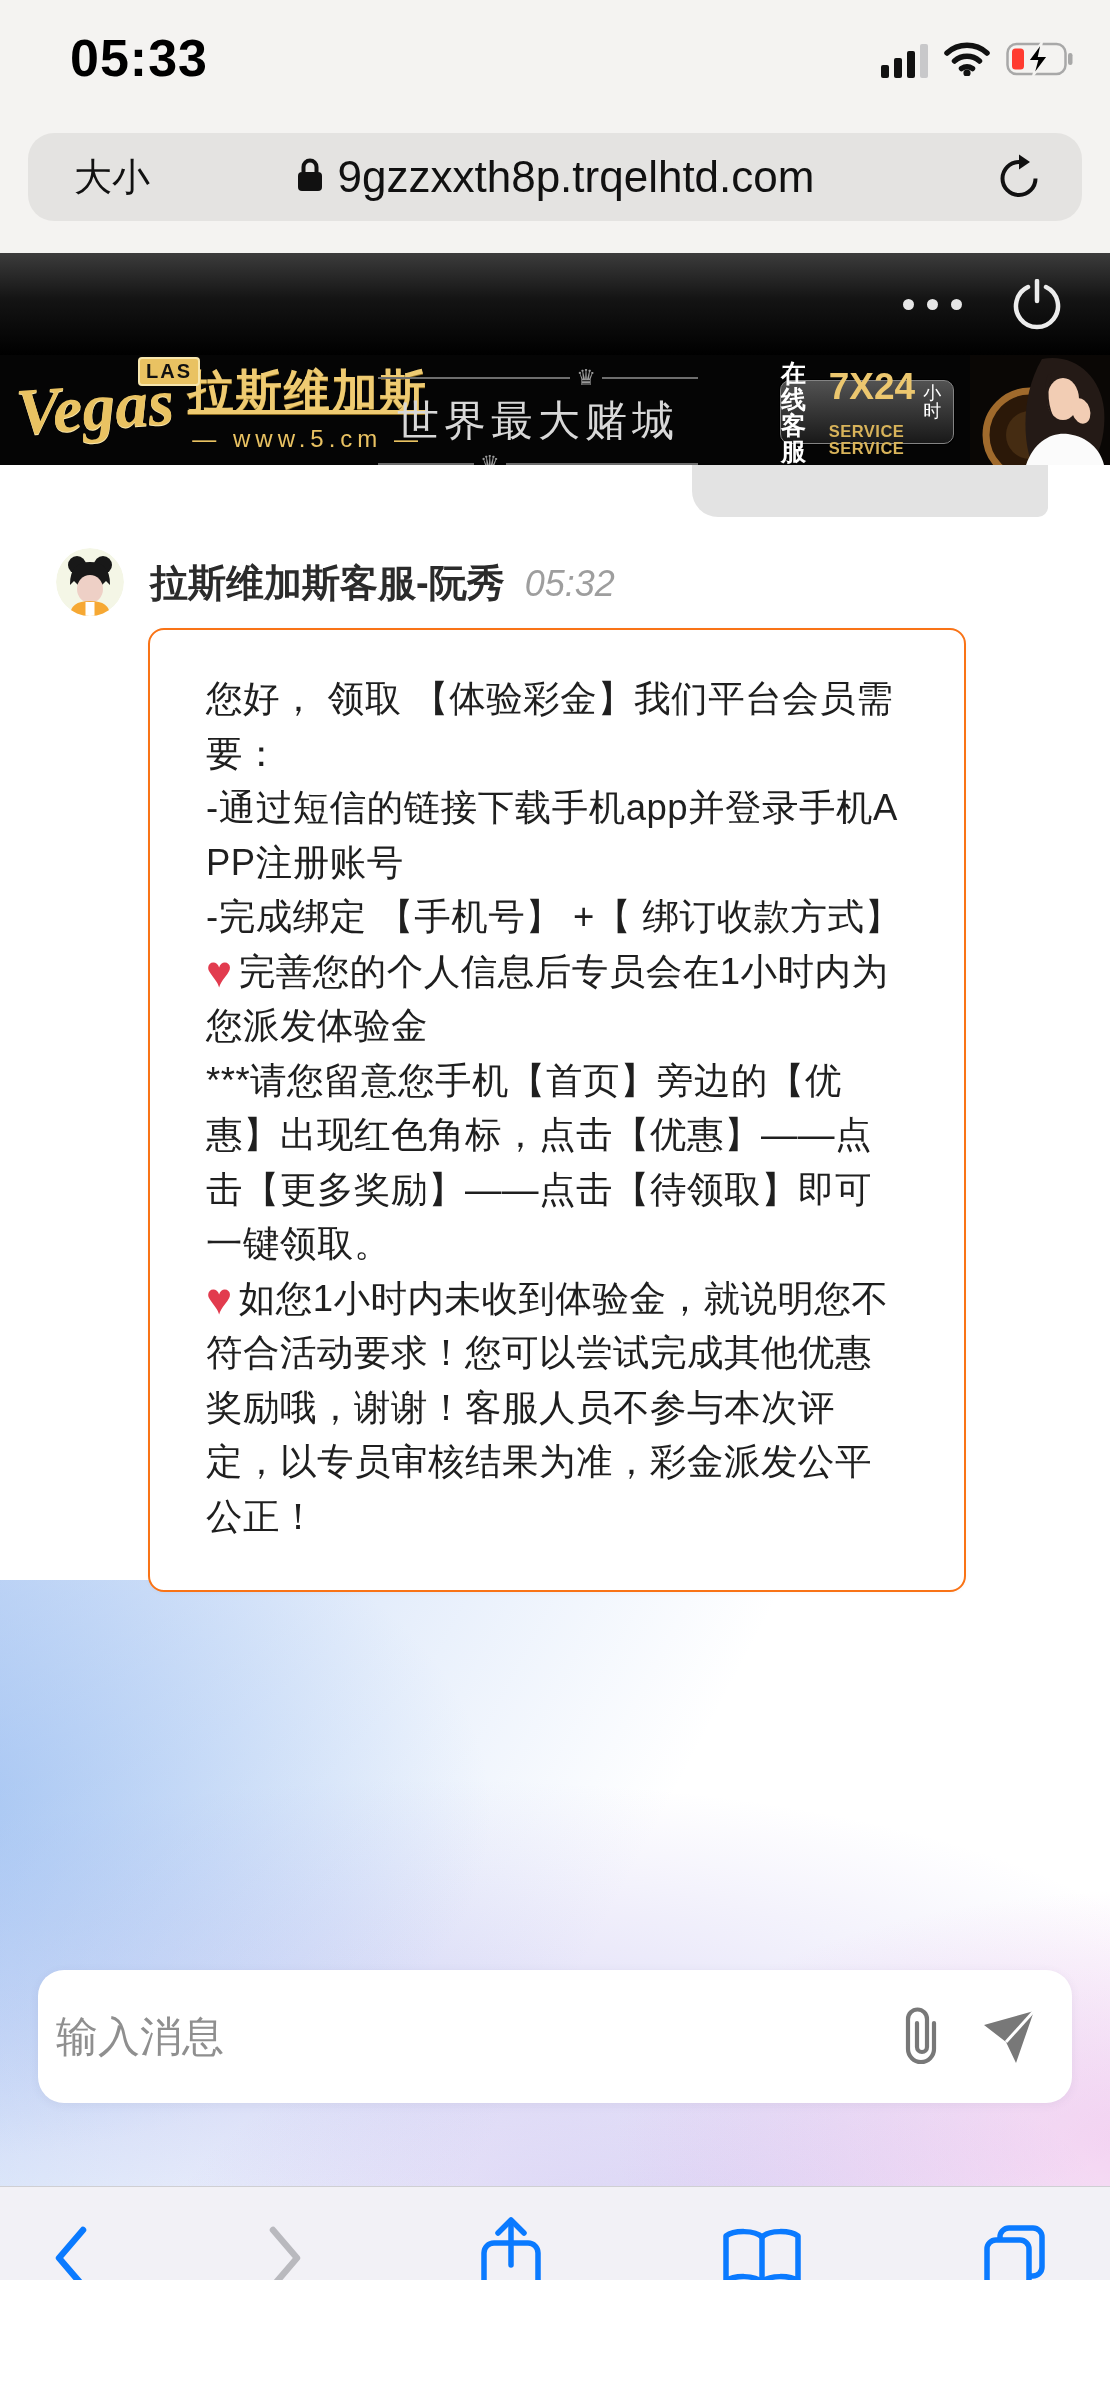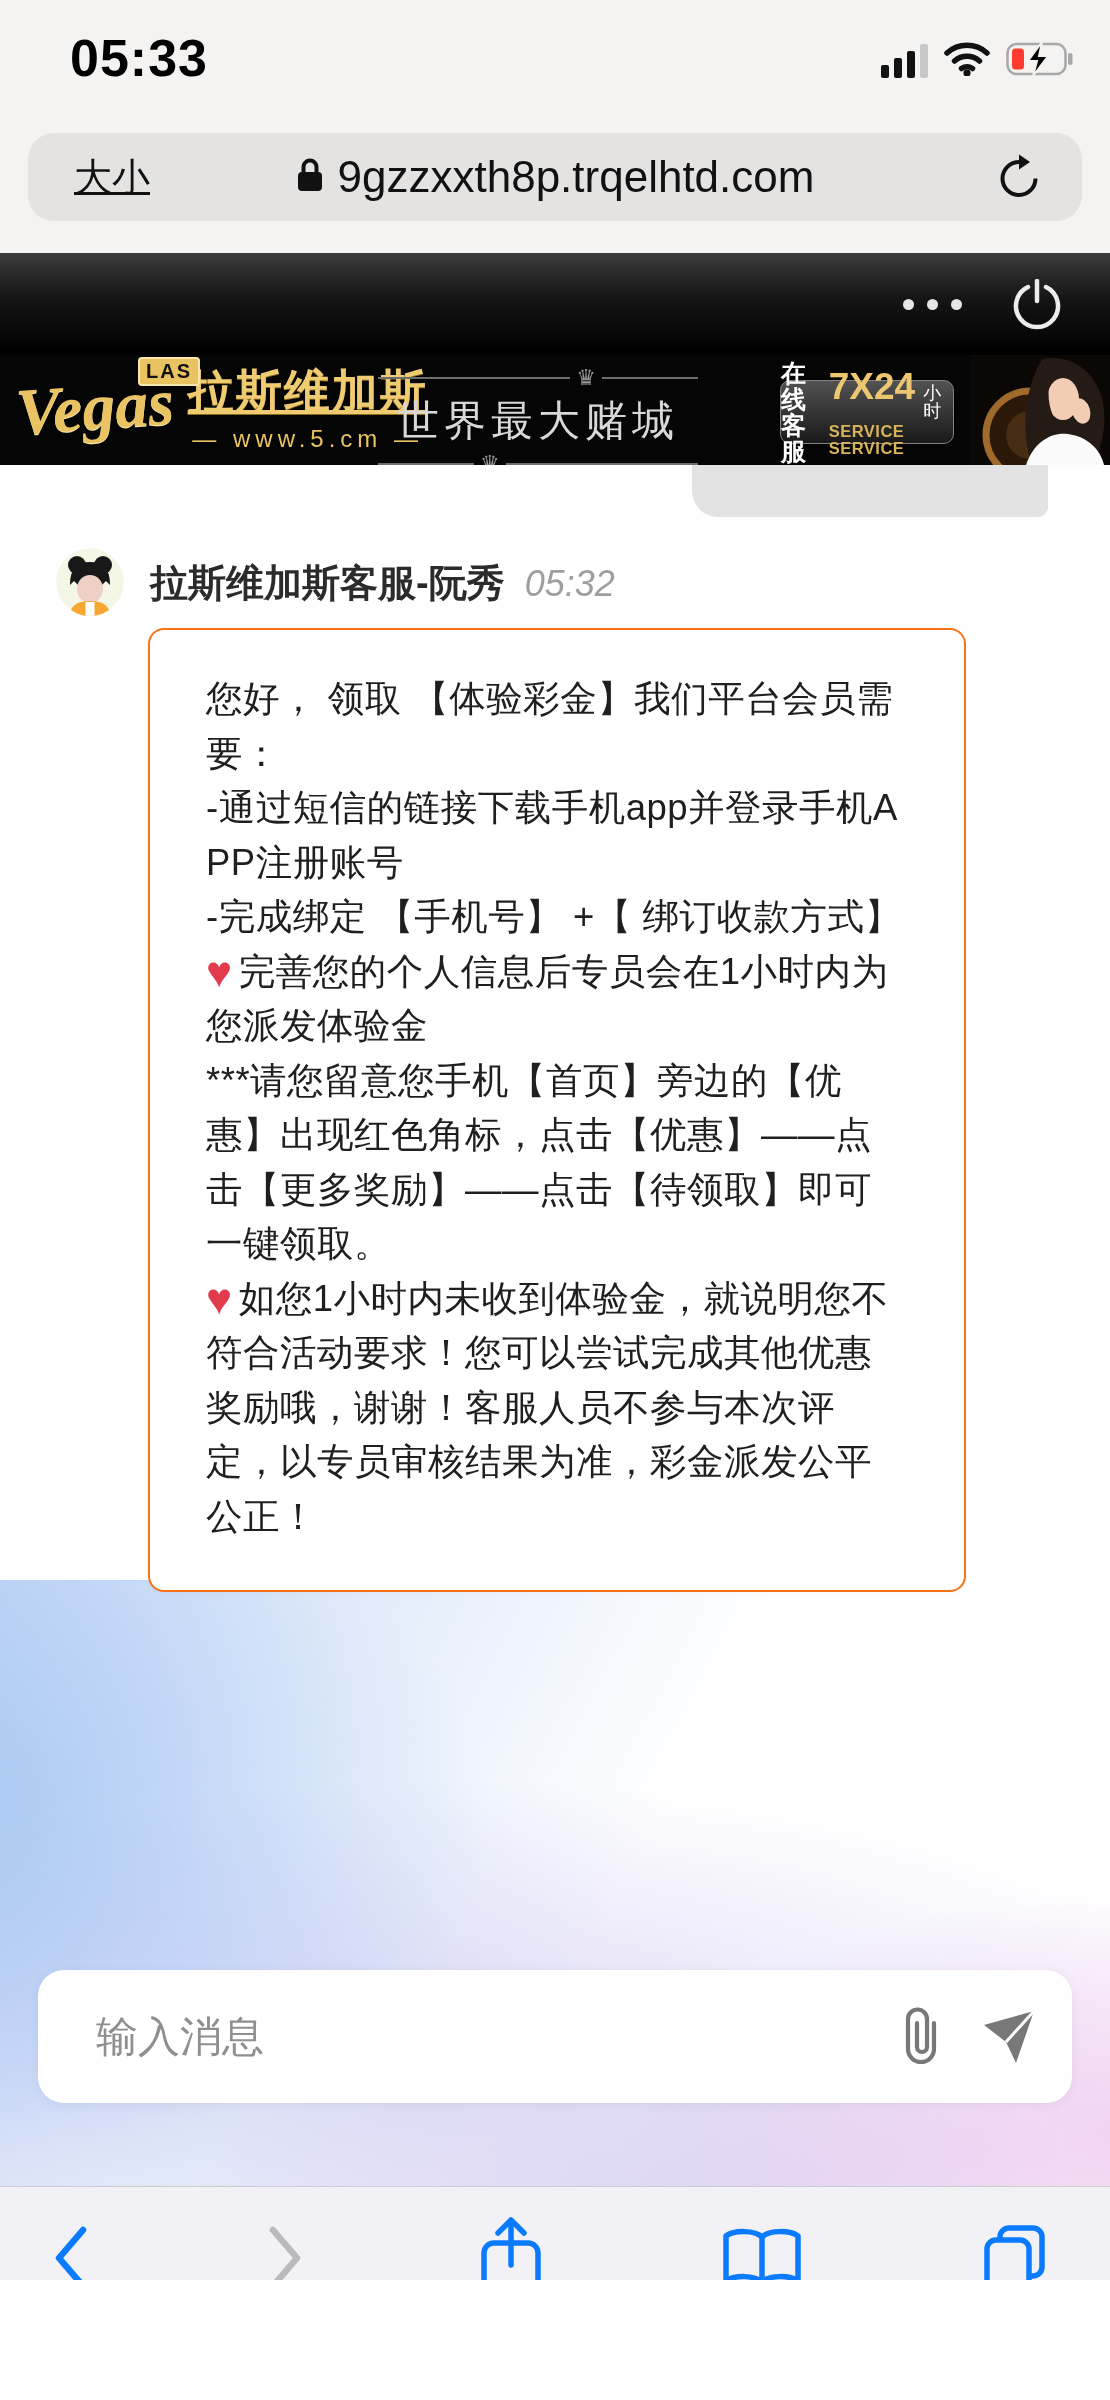--- a/index.html
+++ b/index.html
@@ -8,21 +8,21 @@
 
   
   .top-chrome{position:absolute;left:0;top:0;width:1110px;height:253px;background:#f4f3f1;}
   .status-time{position:absolute;left:70px;top:28px;font-size:52px;font-weight:700;color:#000;letter-spacing:1px;}
   .status-icons{position:absolute;right:36px;top:42px;display:flex;align-items:center;gap:16px;}
   .sig{display:flex;align-items:flex-end;gap:5px;height:34px;}
   .sig i{display:block;width:8px;border-radius:2px;background:#111;}
   .sig i.dim{background:#c8c8ca;}
   .addr-pill{position:absolute;left:28px;top:133px;width:1054px;height:88px;border-radius:26px;
     background:#e4e3e1;display:flex;align-items:center;}
-  .addr-size{position:absolute;left:46px;font-size:38px;color:#111;text-decoration:underline;}
+  .addr-size{position:absolute;left:46px;font-size:38px;color:#111;}
   .addr-center{position:absolute;left:0;right:0;display:flex;align-items:center;justify-content:center;gap:14px;}
   .addr-url{font-size:44px;color:#111;}
   .addr-reload{position:absolute;right:40px;top:20px;}
 
   
   .site-header{position:absolute;left:0;top:253px;width:1110px;height:102px;
     background:linear-gradient(180deg,#3c3c3c 0%,#141414 45%,#000 100%);}
   .hdr-dots{position:absolute;right:148px;top:46px;display:flex;gap:13px;}
   .hdr-dots i{width:11px;height:11px;border-radius:50%;background:#e6e6e6;display:block;}
   .hdr-power{position:absolute;right:48px;top:26px;}
@@ -73,21 +73,21 @@
   .bubble{position:absolute;left:148px;top:163px;width:818px;box-sizing:border-box;
     background:#fff;border:2px solid #f97316;border-radius:16px;padding:42px 56px 46px 56px;
     box-shadow:0 1px 4px rgba(0,0,0,0.03);}
   .bubble-text{font-size:36.5px;line-height:54.5px;color:#1f1f1f;letter-spacing:0.5px;
     word-break:break-all;white-space:normal;}
   .bubble-text .heart{color:#e23b4e;font-size:44px;line-height:1;vertical-align:-3px;padding-right:6px;}
 
   
   .composer{position:absolute;left:38px;top:1505px;width:1034px;height:133px;background:#fff;
     border-radius:26px;box-shadow:0 2px 10px rgba(80,80,120,0.08);display:flex;align-items:center;}
-  .composer input{flex:1;border:none;outline:none;background:transparent;margin-left:56px;
+  .composer input{flex:1;border:none;outline:none;background:transparent;margin-left:16px;
     font-size:42px;color:#444;font-family:Liberation Sans, sans-serif;}
   .composer input::placeholder{color:#8f8f8f;}
   .composer .cicon{margin-right:34px;display:flex;align-items:center;}
 
   
   .toolbar{position:absolute;left:0;top:2186px;width:1110px;height:214px;background:#f2f1f6;
     border-top:1px solid #cfcfd3;}
   .tb-icons{position:absolute;left:0;top:28px;width:1110px;height:90px;display:flex;
     align-items:center;justify-content:space-between;padding:0 52px;box-sizing:border-box;}
   .home-indicator{position:absolute;left:357px;top:176px;width:396px;height:15px;border-radius:8px;background:#000;}

